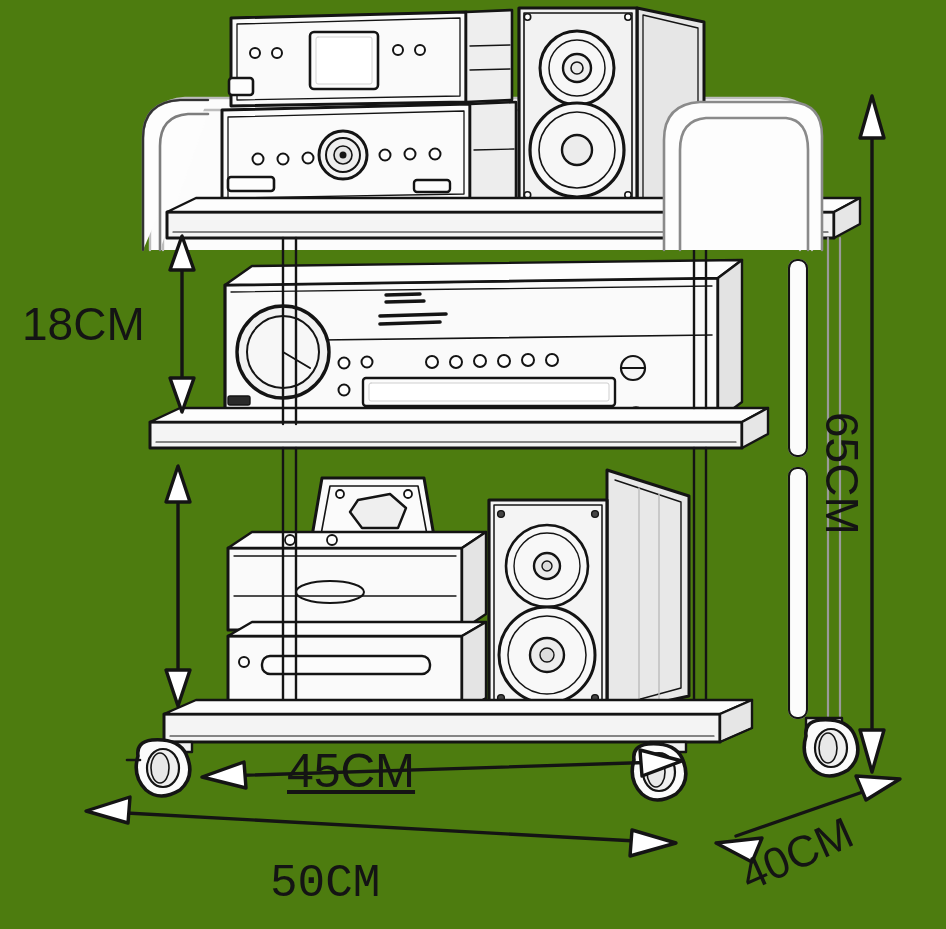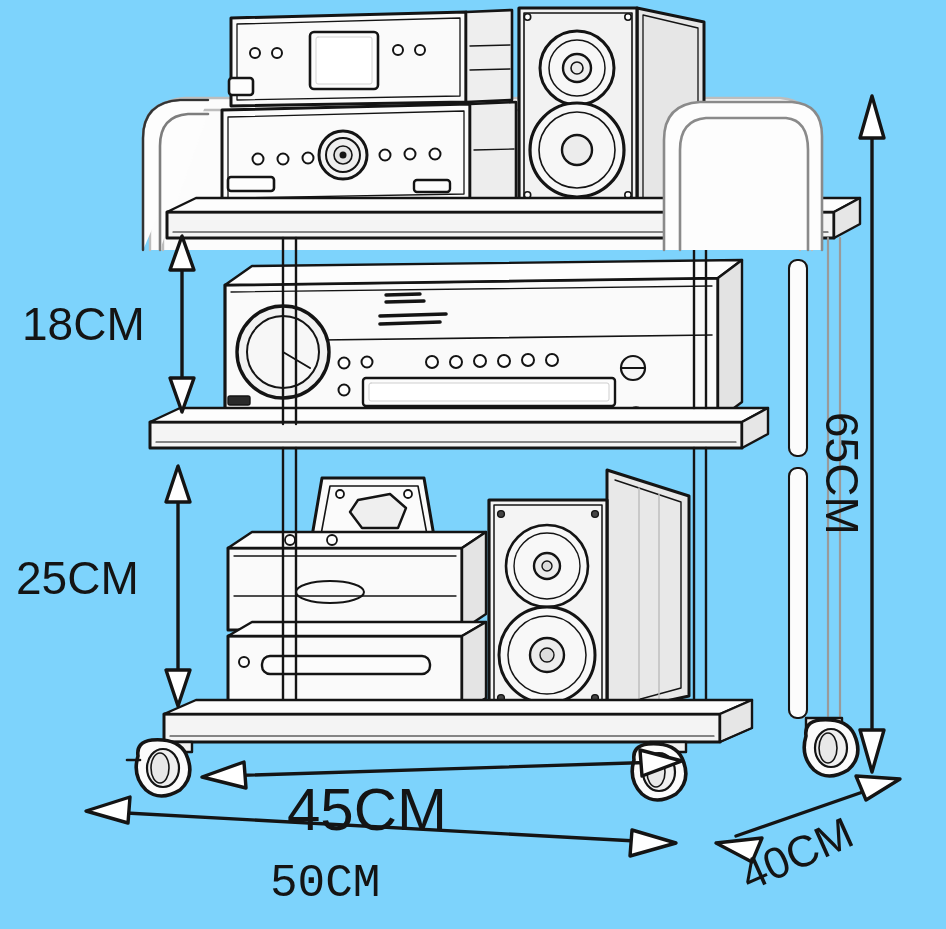--- a/index.html
+++ b/index.html
@@ -1,24 +1,24 @@
 <!DOCTYPE html>
 <html><head>
 <meta charset="utf-8">
 <style>
   html,body{margin:0;padding:0;background:#ffffff;}
   body{width:946px;height:929px;overflow:hidden;
        font-family:"Liberation Sans", sans-serif;color:#111;}
-  #stage{position:relative;width:946px;height:929px;background:#7dd3fc;}
+  #stage{position:relative;width:946px;height:929px;background:#4d7c0f;}
   #art{position:absolute;left:0;top:0;width:946px;height:929px;}
   .dimlabel{position:absolute;font-family:"Liberation Sans",sans-serif;
             font-weight:400;color:#141414;white-space:nowrap;letter-spacing:0px;}
   #lbl-18{left:22px;top:297px;font-size:46px;}
   #lbl-25{left:16px;top:551px;font-size:46px;}
-  #lbl-45{left:287px;top:775px;font-size:60px;}
+  #lbl-45{left:287px;top:743px;font-size:48px;text-decoration:underline;}
   #lbl-50{left:270px;top:858px;font-size:46px;font-family:Liberation Mono, monospace;}
   #lbl-65{left:869px;top:412px;font-size:46px;
           transform:rotate(90deg);transform-origin:0 0;}
   #lbl-40{left:733px;top:855px;font-size:44px;
           transform:rotate(-24deg);transform-origin:0 0;}
 </style>
 </head>
 <body>
 
 <div id="stage">
@@ -283,19 +283,18 @@
         <g>
           <path d="M736 836 L880 786"></path>
           <path d="M716 843 L762 838 L752 862 Z"></path>
           <path d="M900 779 L856 776 L866 800 Z"></path>
         </g>
       </g>
     </g>
   </svg>
 
   <div class="dimlabel" id="lbl-18">18CM</div>
-  <div class="dimlabel" id="lbl-25">25CM</div>
   <div class="dimlabel" id="lbl-45">45CM</div>
   <div class="dimlabel" id="lbl-50">50CM</div>
   <div class="dimlabel" id="lbl-65">65CM</div>
   <div class="dimlabel" id="lbl-40">40CM</div>
 
 </div>
 
 </body></html>

